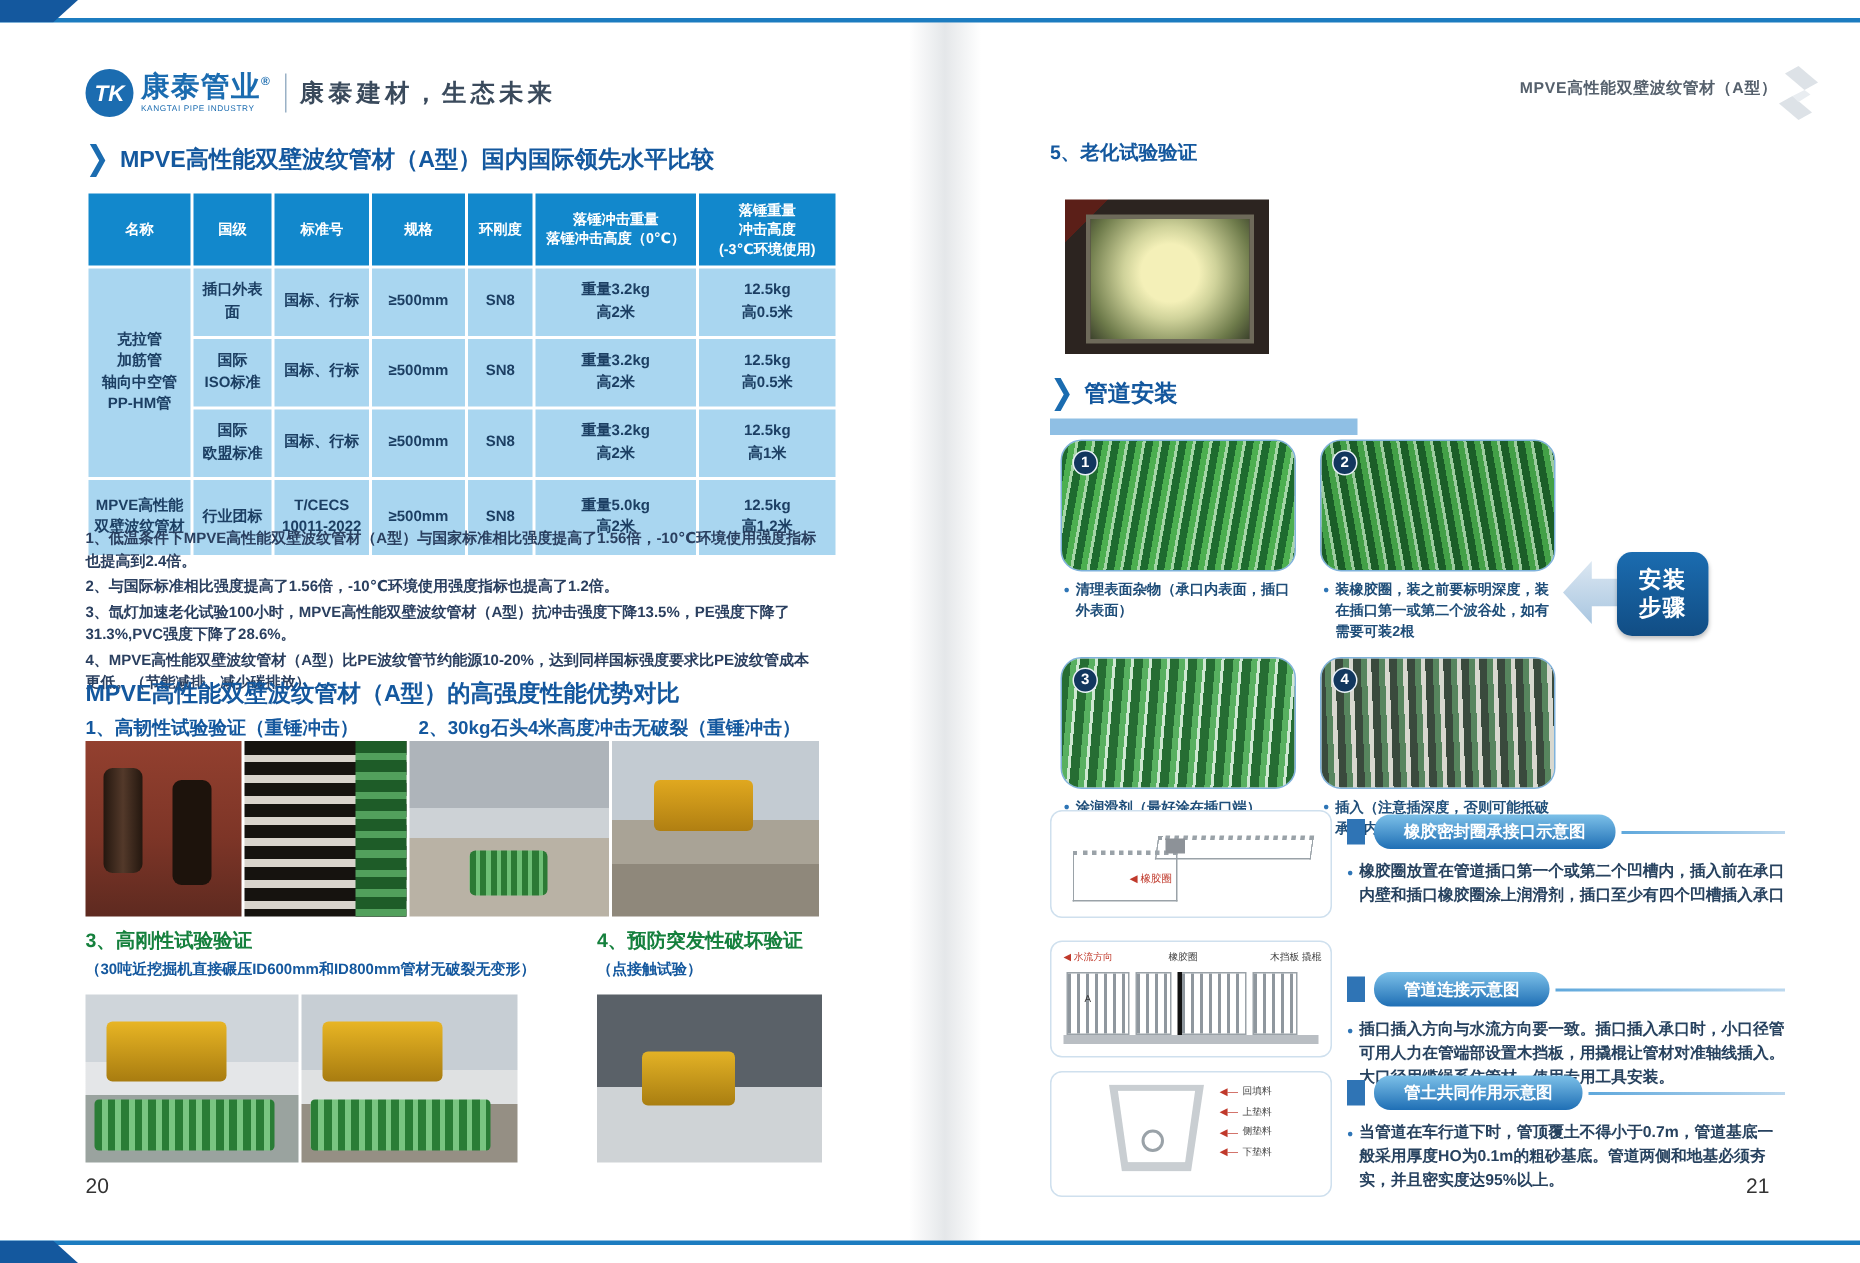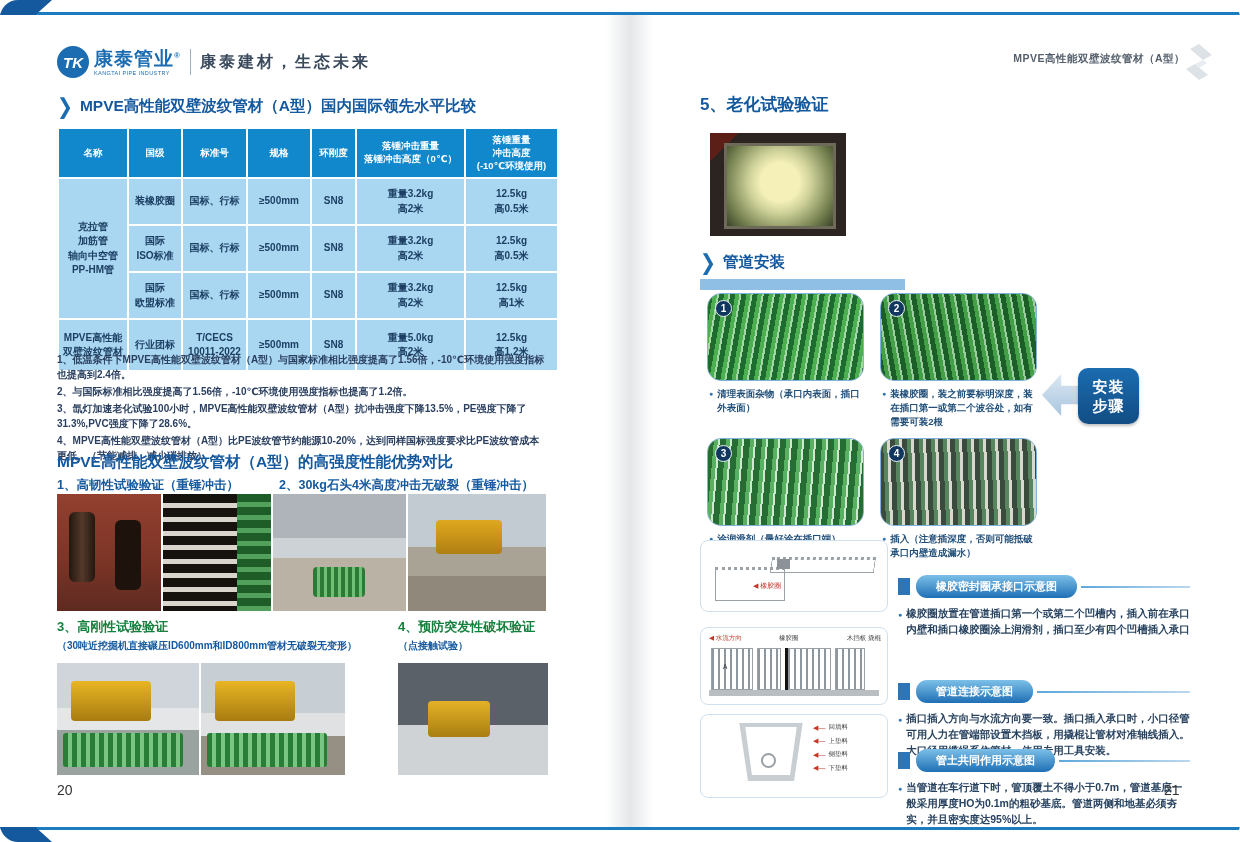--- a/index.html
+++ b/index.html
@@ -1,18 +1,18 @@
 <!DOCTYPE html>
 <html><head>
 <meta charset="utf-8">
 <style>
   * { margin:0; padding:0; box-sizing:border-box; }
   html,body { background:#fff; }
   body { font-family:"Liberation Sans","DejaVu Sans",sans-serif; }
-  .page { position:relative; width:1240px; height:842px; background:#ffffff; overflow:hidden;border-radius:18px; }
+  .page { position:relative; width:1240px; height:842px; background:#ffffff; overflow:hidden; }
 
   
   .top-rule { position:absolute; left:0; top:12px; width:100%; height:3px; background:#1c7cc0; }
   .bottom-rule { position:absolute; left:0; bottom:12px; width:100%; height:3px; background:#1c7cc0; }
   .corner-tl { position:absolute; left:0; top:0; width:52px; height:15px; background:#14589e; clip-path:polygon(0 0,100% 0,68% 100%,0 100%); }
   .corner-bl { position:absolute; left:0; bottom:0; width:52px; height:15px; background:#14589e; clip-path:polygon(0 0,68% 0,100% 100%,0 100%); }
   .gutter { position:absolute; left:606px; top:15px; width:48px; height:812px;
             background:linear-gradient(90deg,rgba(0,0,0,0) 0%,rgba(90,105,120,.16) 50%,rgba(0,0,0,0) 100%); }
 
   
@@ -86,21 +86,21 @@
   .ph-point { left:398px; top:663px; width:150px; height:112px;
                background:linear-gradient(180deg,#5a6168 0 55%,#cfd3d6 55% 100%); }
   .ph-point::after { content:""; position:absolute; left:30px; top:38px; width:62px; height:36px; border-radius:4px;
                background:linear-gradient(180deg,#e3b226,#a97e11); }
 
   .page-num { position:absolute; color:#333; font-size:14px; }
   .pn-left { left:57px; top:782px; }
   .pn-right { left:1164px; top:782px; }
 
   
-  .item5-title { position:absolute; left:700px; top:93px; color:#14589e; font-weight:bold; font-size:17px; }
+  .item5-title { position:absolute; left:700px; top:93px; color:#14589e; font-weight:bold; font-size:13px; }
   .item5-sub { position:absolute; left:712px; top:112px; color:#14589e; font-weight:bold; font-size:11px; }
   .ph-aging { left:710px; top:133px; width:136px; height:103px;
               background:linear-gradient(135deg,#5b1f18 0 12%,#2c2420 12% 100%); position:absolute; }
   .ph-aging::after { content:""; position:absolute; left:14px; top:10px; width:106px; height:80px;
               background:radial-gradient(circle at 50% 45%, #f4f0b8 0 28%, #cfd29a 45%, #6d7a4a 80%, #3c422c 100%);
               border:3px solid #6e6a5a; }
 
   .install-head { position:absolute; left:700px; top:252px; }
   .install-bar { position:absolute; left:700px; top:279px; width:205px; height:11px; background:#8fbfe4; }
 
@@ -123,21 +123,21 @@
   .install-arrow { position:absolute; left:1042px; top:374px; width:40px; height:42px;
               background:linear-gradient(180deg,#dbe7f2,#a9c6e0);
               clip-path:polygon(0 50%,48% 0,48% 28%,100% 28%,100% 72%,48% 72%,48% 100%); }
   .install-badge { position:absolute; left:1078px; top:368px; width:61px; height:56px; border-radius:10px;
               background:linear-gradient(180deg,#1b6cb0,#114d84); box-shadow:0 2px 3px rgba(0,0,0,.25);
               color:#fff; font-weight:bold; font-size:15px; line-height:1.3; letter-spacing:1px;
               display:flex; align-items:center; justify-content:center; text-align:center; white-space:pre-line; }
 
   
   .diag-box { position:absolute; left:700px; width:188px; border:1.5px solid #cfe0ee; border-radius:8px; background:#fff; }
-  .info-right { position:absolute; left:898px; width:292px;margin-top:32px; }
+  .info-right { position:absolute; left:898px; width:292px; }
   .info-head { display:flex; align-items:center; }
   .info-sq { width:12px; height:17px; background:#2f74b5; margin-right:6px; flex:0 0 auto; }
   .info-pill { background:linear-gradient(180deg,#7cc0e8,#1f6fb5); border-radius:11px; padding:4px 20px;
                color:#fff; font-size:11px; font-weight:bold; white-space:nowrap; }
   .info-tail { flex:1; height:2px; background:linear-gradient(90deg,#5fa8dc,#bcd8ee); margin-left:4px; }
   .info-text { margin-top:8px; color:#27425f; font-size:10.5px; font-weight:600; line-height:1.5; display:flex; }
   .info-text .bullet { margin-top:4px; }
 
   
   .d1 { top:540px; height:72px; padding:10px 12px; position:absolute; }
@@ -211,28 +211,28 @@
         <tr>
       <th>名称</th>
       <th>国级</th>
       <th>标准号</th>
       <th>规格</th>
       <th>环刚度</th>
       <th>落锤冲击重量
 落锤冲击高度（0℃）</th>
       <th>落锤重量
 冲击高度
-(-10℃环境使用)</th>
+(-3℃环境使用)</th>
     </tr>
     <tr>
       <td rowspan="3">克拉管
 加筋管
 轴向中空管
 PP-HM管</td>
-      <td>装橡胶圈</td>
+      <td>插口外表面</td>
       <td>国标、行标</td>
       <td>≥500mm</td>
       <td>SN8</td>
       <td>重量3.2kg
 高2米</td>
       <td>12.5kg
 高0.5米</td>
     </tr>
     <tr>
       <td>国际

